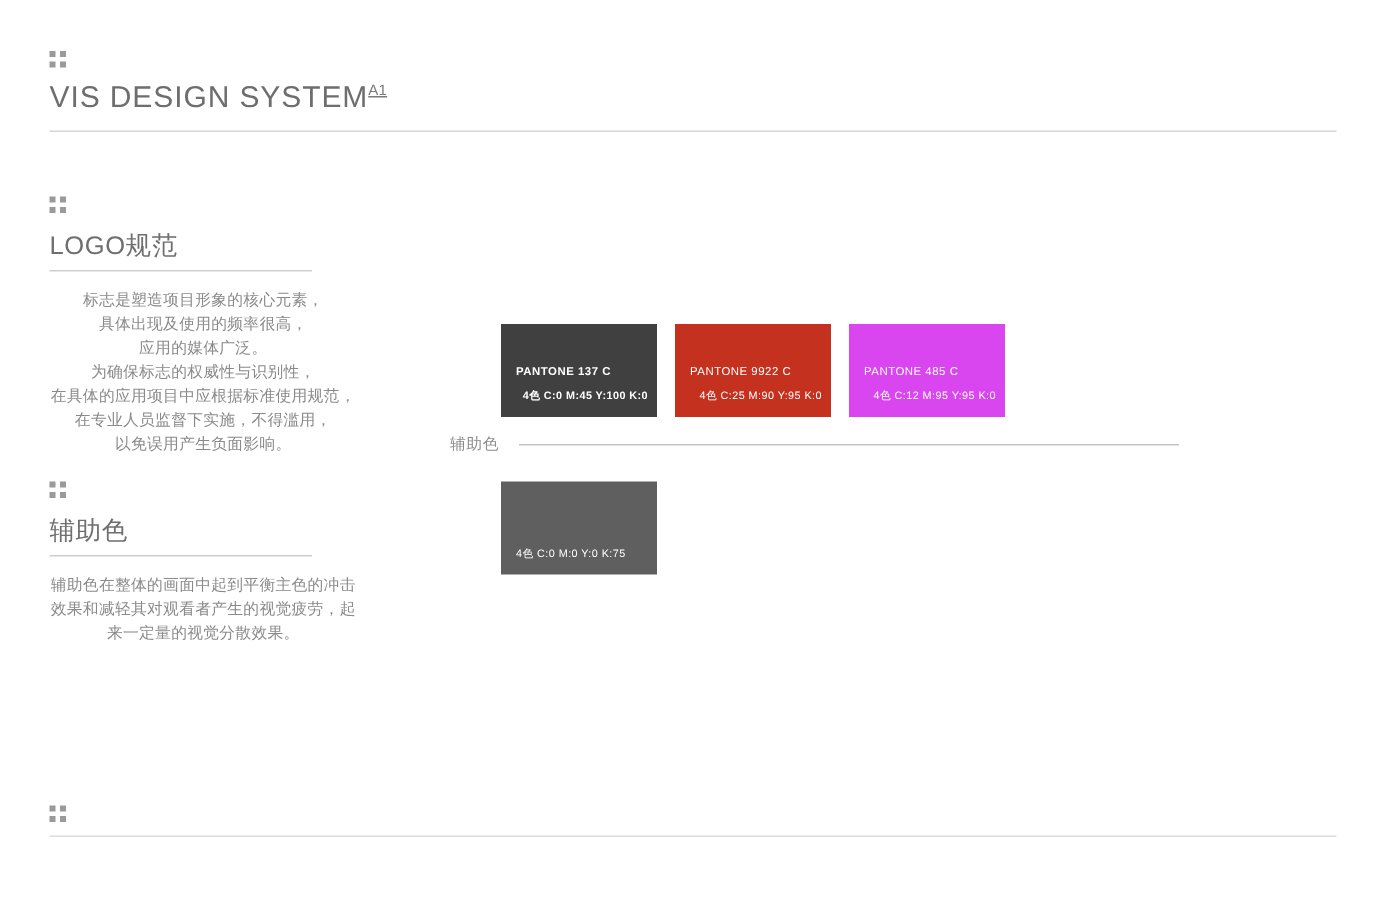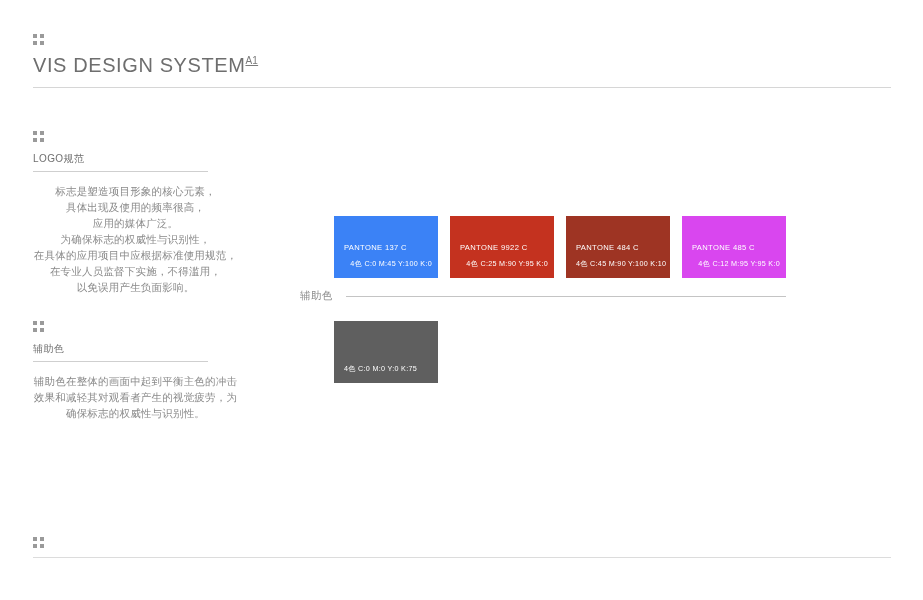--- a/index.html
+++ b/index.html
@@ -69,21 +69,21 @@
   .side-section {
     position: absolute;
     left: 33px;
     width: 205px;
   }
   .side-section.logo-spec { top: 131px; }
   .side-section.aux-color { top: 321px; }
 
   .side-icon { margin-bottom: 10px; }
   .side-heading {
-    font-size: 10px;
+    font-size: 17px;
     color: #6f6f6f;
     letter-spacing: 0.4px;
     margin: 0 0 5px 0;
     font-weight: 400;
   }
   .side-rule {
     height: 1px;
     background: #cfcfcf;
     width: 175px;
     margin-bottom: 11px;
@@ -228,43 +228,37 @@
 <div class="side-section aux-color">
   <span class="grid-icon side-icon">
     <i></i>
       <i></i>
       <i></i>
       <i></i>
   </span>
   <h2 class="side-heading">辅助色</h2>
   <div class="side-rule"></div>
   <div class="side-body">
-    <p>辅助色在整体的画面中起到平衡主色的冲击效果和减轻其对观看者产生的视觉疲劳，为确保标志的权威性与识别性。</p>
+    <p>辅助色在整体的画面中起到平衡主色的冲击效果和减轻其对观看者产生的视觉疲劳，起来一定量的视觉分散效果。</p>
   </div>
 </div>
 
 <div class="swatch-row">
-  <div class="swatch" style="background-color: #3b82f6;">
+  <div class="swatch" style="background-color: #404040; font-weight: bold;">
     <div class="labels">
       <div class="pantone">PANTONE 137 C</div>
       <div class="cmyk">4色  C:0  M:45  Y:100  K:0</div>
     </div>
   </div>
   <div class="swatch" style="background-color: rgb(196, 50, 31);">
     <div class="labels">
       <div class="pantone">PANTONE 9922 C</div>
       <div class="cmyk">4色  C:25  M:90  Y:95  K:0</div>
     </div>
   </div>
-  <div class="swatch" style="background-color: rgb(158, 52, 35);">
-    <div class="labels">
-      <div class="pantone">PANTONE 484 C</div>
-      <div class="cmyk">4色  C:45  M:90  Y:100  K:10</div>
-    </div>
-  </div>
   <div class="swatch" style="background-color: #d946ef;">
     <div class="labels">
       <div class="pantone">PANTONE 485 C</div>
       <div class="cmyk">4色  C:12  M:95  Y:95  K:0</div>
     </div>
   </div>
 </div>
 
 <div class="aux-divider">
   <span class="label">辅助色</span>

